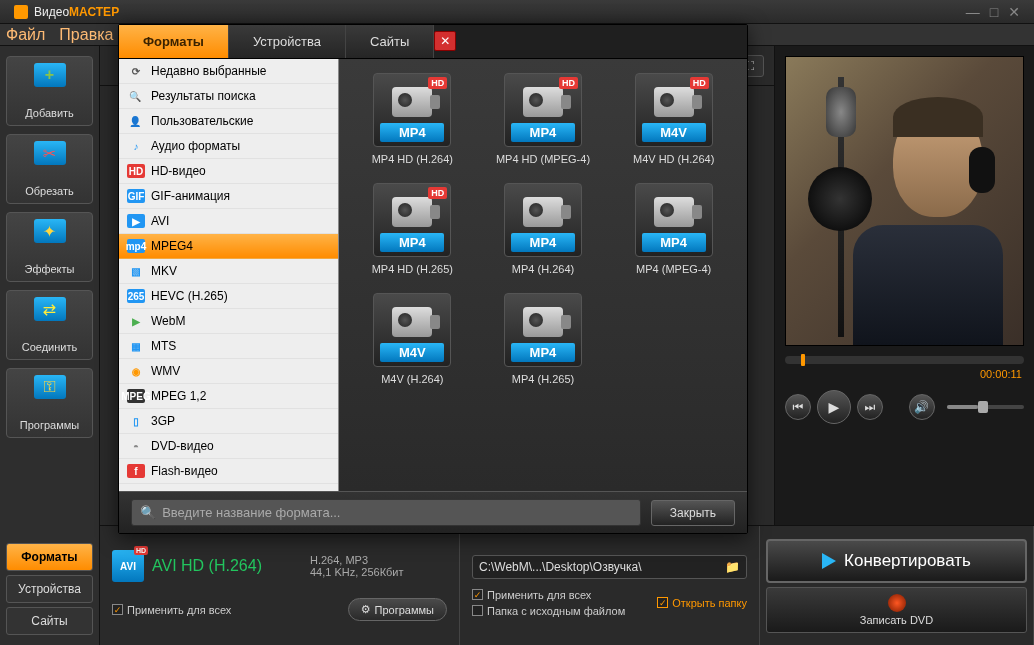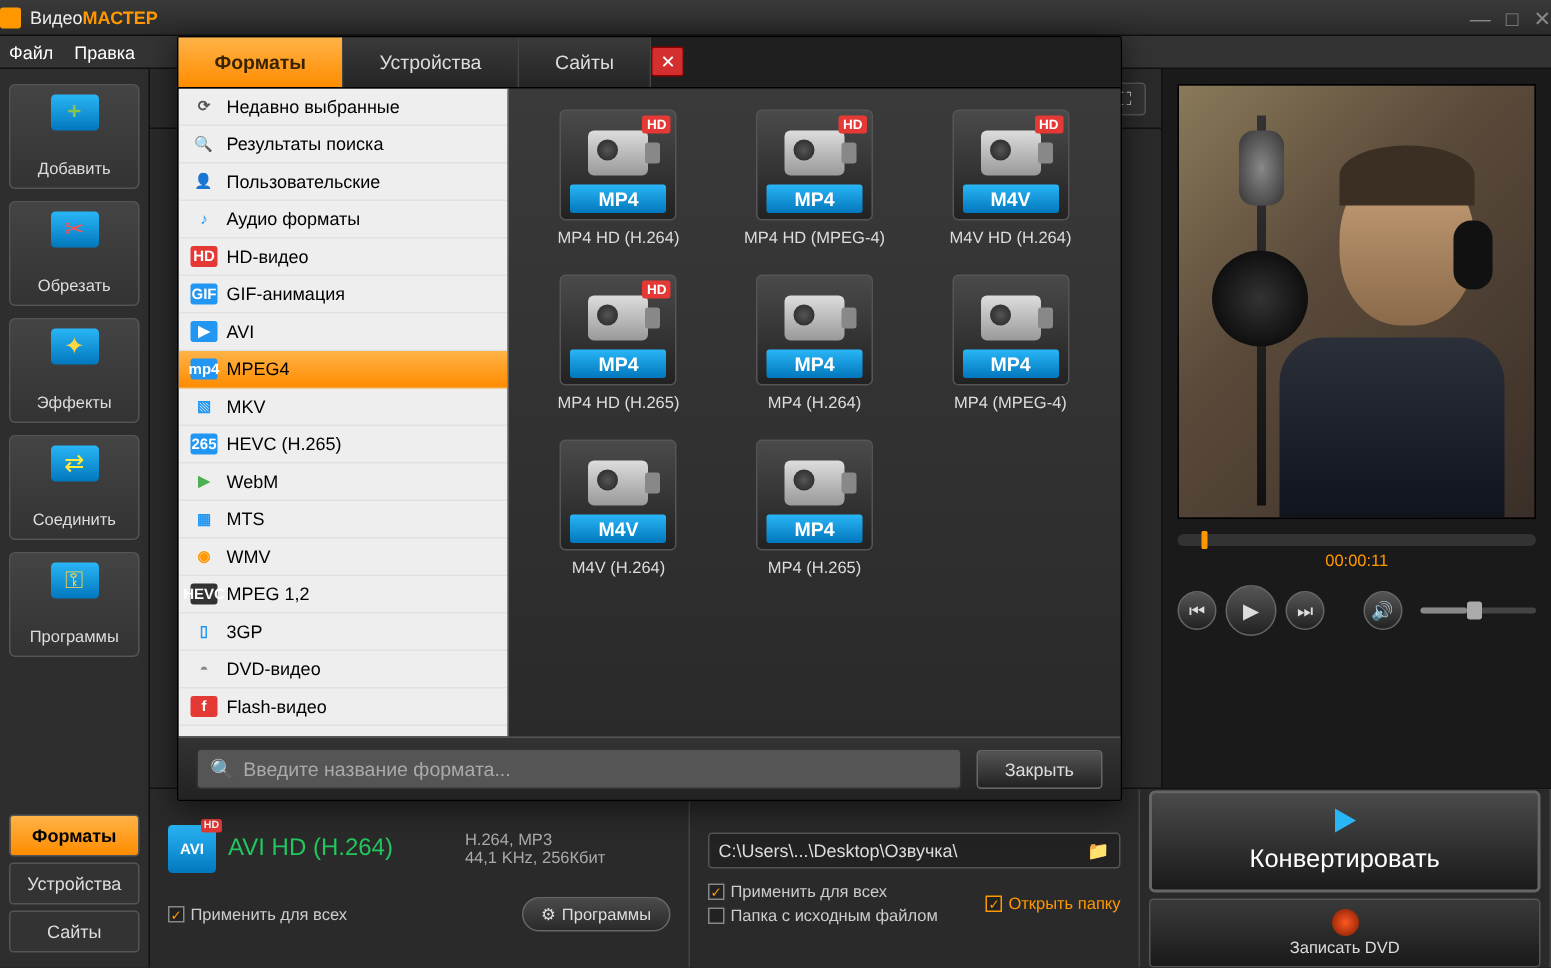--- a/index.html
+++ b/index.html
@@ -1,28 +1,28 @@
 <!DOCTYPE html>
 <html><head>
 <meta charset="utf-8">
 <style>
 * { box-sizing: border-box; margin: 0; padding: 0; font-family: Arial, sans-serif; }
 body { width: 1034px; height: 645px; background: #2a2a2a; position: relative; overflow: hidden; color: #ccc; font-size: 12px; }
 
 
-.titlebar { height: 24px; background: linear-gradient(#3a3a3a,#2a2a2a); display: flex; align-items: center; padding: 0 0; border-bottom: 1px solid #111; }
+.titlebar { height: 24px; background: linear-gradient(#3a3a3a,#2a2a2a); display: flex; align-items: center; padding: 0 14px; border-bottom: 1px solid #111; }
 .titlebar .logo { width: 14px; height: 14px; background: #ff9800; border-radius: 2px; margin-right: 6px; }
 .titlebar .title { font-size: 12px; color: #eee; }
 .titlebar .title b { color: #ff9800; }
 .win-controls { margin-left: auto; display: flex; gap: 10px; color: #888; }
 .win-controls span { cursor: pointer; font-size: 14px; line-height: 1; }
 
 
 .menubar { height: 22px; background: #333; display: flex; align-items: center; padding: 0 6px; gap: 14px; border-bottom: 1px solid #111; }
-.menubar span { font-size: 12px; color: #ffffff; cursor: pointer; }
+.menubar span { font-size: 16px; color: #fdba74; cursor: pointer; }
 
 
 .main { display: flex; height: calc(645px - 24px - 22px); }
 .left-toolbar { width: 100px; background: #2e2e2e; padding: 10px 6px; display: flex; flex-direction: column; gap: 8px; border-right: 1px solid #111; }
 .tool-btn { background: linear-gradient(#444,#333); border: 1px solid #555; border-radius: 4px; padding: 6px 4px; text-align: center; cursor: pointer; }
 .tool-btn .ico { width: 32px; height: 24px; margin: 0 auto 4px; border-radius: 3px; display: flex; align-items: center; justify-content: center; font-size: 16px; }
 .tool-btn .lbl { font-size: 11px; color: #ddd; margin-top: 20px; }
 .ico-add{background:linear-gradient(#29b6f6,#0277bd);} .ico-add::after{content:"+";color:#8bc34a;font-weight:bold;}
 .ico-cut{background:linear-gradient(#29b6f6,#0277bd);} .ico-cut::after{content:"✂";color:#ff5252;}
 .ico-fx{background:linear-gradient(#29b6f6,#0277bd);} .ico-fx::after{content:"✦";color:#ffd740;}
@@ -44,21 +44,21 @@
 .mic-stand{position:absolute;left:52px;top:20px;width:6px;height:260px;background:linear-gradient(#333,#111);} 
 .mic-cap{position:absolute;left:40px;top:30px;width:30px;height:50px;border-radius:10px;background:radial-gradient(#888,#333);}
 .mic-shield{position:absolute;left:22px;top:110px;width:64px;height:64px;border-radius:50%;background:radial-gradient(#333,#000);}
 .singer-head{position:absolute;right:40px;top:50px;width:90px;height:110px;border-radius:48% 48% 45% 45%;background:linear-gradient(#caa27a,#8a6a4a);} 
 .singer-hair{position:absolute;right:40px;top:40px;width:90px;height:40px;border-radius:50% 50% 0 0;background:#3a2f22;}
 .headphone{position:absolute;right:28px;top:90px;width:26px;height:46px;border-radius:12px;background:#111;}
 .singer-body{position:absolute;right:20px;bottom:0;width:150px;height:120px;background:linear-gradient(#2a2f3a,#10141c);border-radius:30px 30px 0 0;}
 
 .preview-timeline { height:8px; margin:0 10px; background:#333; border-radius:4px; position:relative;}
 .preview-timeline .marker{position:absolute;left:16px;top:-2px;width:4px;height:12px;background:#ff9800;border-radius:1px;}
-.preview-time { text-align:center; padding:4px 12px; color:#ff9800; font-size:11px;}
+.preview-time { text-align:right; padding:4px 12px; color:#ff9800; font-size:11px;}
 .preview-controls { display:flex; align-items:center; padding:6px 10px 12px; gap:6px;}
 .pc-btn { width:26px;height:26px;border-radius:50%;background:linear-gradient(#555,#222);border:1px solid #666;display:flex;align-items:center;justify-content:center;color:#ddd;cursor:pointer;font-size:12px;}
 .pc-btn.play{width:34px;height:34px;font-size:14px;}
 .vol-slider{flex:1;height:4px;background:#444;border-radius:2px;margin-left:6px;position:relative;}
 .vol-slider .fill{position:absolute;left:0;top:0;height:100%;width:40%;background:#888;border-radius:2px;}
 .vol-slider .knob{position:absolute;left:40%;top:-4px;width:10px;height:12px;background:#aaa;border-radius:2px;}
 
 
 .bottombar { position:absolute; left:100px; right:0; bottom:0; height:120px; background:#2a2a2a; border-top:1px solid #111; display:flex; }
 .bb-panel { border-right:1px solid #444; padding:8px 12px; display:flex; flex-direction:column; justify-content:center; gap:6px;}
@@ -69,21 +69,21 @@
 .format-chip .fico{width:32px;height:32px;background:linear-gradient(#29b6f6,#0277bd);border-radius:3px;display:flex;align-items:center;justify-content:center;color:#fff;font-size:10px;font-weight:bold;position:relative;}
 .format-chip .fico .hd{position:absolute;top:-4px;right:-4px;background:#e53935;color:#fff;font-size:7px;padding:1px 2px;border-radius:2px;}
 .format-main{font-size:16px;color:#22c55e;}
 .format-sub{font-size:11px;color:#aaa;}
 .chk { display:flex; align-items:center; gap:4px; font-size:11px; color:#ccc;}
 .chk .box{width:11px;height:11px;border:1px solid #888;background:#222;display:flex;align-items:center;justify-content:center;font-size:9px;}
 .chk .box.on::after{content:"✓";color:#ff9800;}
 .pill-btn{background:linear-gradient(#4a4a4a,#2a2a2a);border:1px solid #666;border-radius:12px;padding:4px 12px;font-size:11px;color:#ddd;cursor:pointer;display:inline-flex;align-items:center;gap:4px;}
 .pathbox{background:#222;border:1px solid #555;border-radius:3px;padding:4px 6px;font-size:12px;color:#ddd;display:flex;align-items:center;}
 .pathbox .folder{margin-left:auto;color:#ff9800;cursor:pointer;}
-.convert-btn{background:linear-gradient(#4a4a4a,#1a1a1a);border:2px solid #666;border-radius:4px;padding:10px;text-align:center;font-size:17px;color:#fff;cursor:pointer;display:flex;align-items:center;justify-content:center;gap:8px;flex-direction:column;}
+.convert-btn{background:linear-gradient(#4a4a4a,#1a1a1a);border:2px solid #666;border-radius:4px;padding:10px;text-align:center;font-size:17px;color:#fff;cursor:pointer;display:flex;align-items:center;justify-content:center;gap:8px;}
 .convert-btn .arrow{width:0;height:0;border-top:8px solid transparent;border-bottom:8px solid transparent;border-left:14px solid #29b6f6;}
 .small-btns{display:flex;gap:4px;}
 .small-btn{flex:1;background:linear-gradient(#3a3a3a,#1a1a1a);border:1px solid #555;border-radius:3px;padding:6px 4px;text-align:center;font-size:11px;color:#ddd;cursor:pointer;display:flex;flex-direction:column;align-items:center;gap:2px;}
 .small-btn .circ{width:18px;height:18px;border-radius:50%;}
 
 
 .popup { position:absolute; left:118px; top:24px; width:630px; height:510px; background:linear-gradient(#3a3a3a,#2e2e2e); border:1px solid #000; box-shadow:0 4px 20px rgba(0,0,0,0.6); display:flex; flex-direction:column; border-radius:2px;}
 .popup-tabs{height:34px;display:flex;background:#1f1f1f;border-bottom:1px solid #000;}
 .ptab{padding:0 24px;display:flex;align-items:center;font-size:13px;color:#ddd;cursor:pointer;border-right:1px solid #444;background:linear-gradient(#3a3a3a,#252525);}
 .ptab.active{background:linear-gradient(#ffb347,#ff8c00);color:#3a2200;font-weight:bold;}
@@ -215,21 +215,21 @@
           <span>Применить для всех</span>
         </label>
       <span class="pill-btn">
           <span>⚙</span>
           <span>Программы</span>
         </span>
     </div>
   </div>
   <div class="bb-panel b">
     <div class="pathbox">
-        <span>C:\Users\...\Desktop\Озвучка\</span>
+        <span>C:\WebM\...\Desktop\Озвучка\</span>
         <span class="folder">📁</span>
       </div>
     <div style="display:flex;align-items:center;justify-content:space-between;margin-top:4px;">
       <div style="display:flex;flex-direction:column;gap:4px;">
         <label class="chk">
             <span class="box on"></span>
             <span>Применить для всех</span>
           </label>
         <label class="chk">
             <span class="box"></span>
@@ -311,21 +311,21 @@
         </div>
         <div class="cat-item">
           <span class="ci" style="color: rgb(33, 150, 243);">▦</span>
           <span>MTS</span>
         </div>
         <div class="cat-item">
           <span class="ci" style="color: rgb(255, 152, 0);">◉</span>
           <span>WMV</span>
         </div>
         <div class="cat-item">
-          <span class="ci" style="background: rgb(51, 51, 51); color: rgb(255, 255, 255);">HEVC</span>
+          <span class="ci" style="background: rgb(51, 51, 51); color: rgb(255, 255, 255);">MPEG</span>
           <span>MPEG 1,2</span>
         </div>
         <div class="cat-item">
           <span class="ci" style="color: rgb(33, 150, 243);">▯</span>
           <span>3GP</span>
         </div>
         <div class="cat-item">
           <span class="ci" style="color: rgb(136, 136, 136);">◓</span>
           <span>DVD-видео</span>
         </div>

